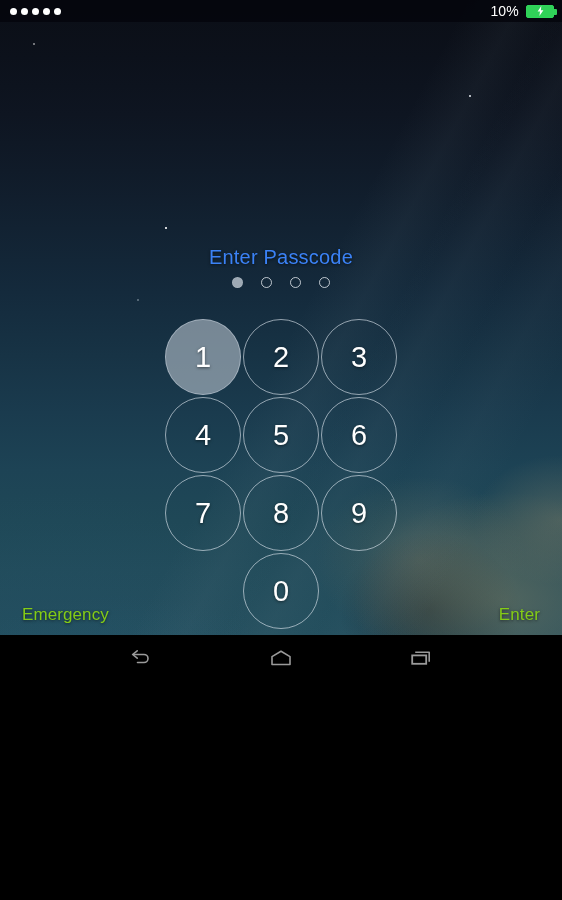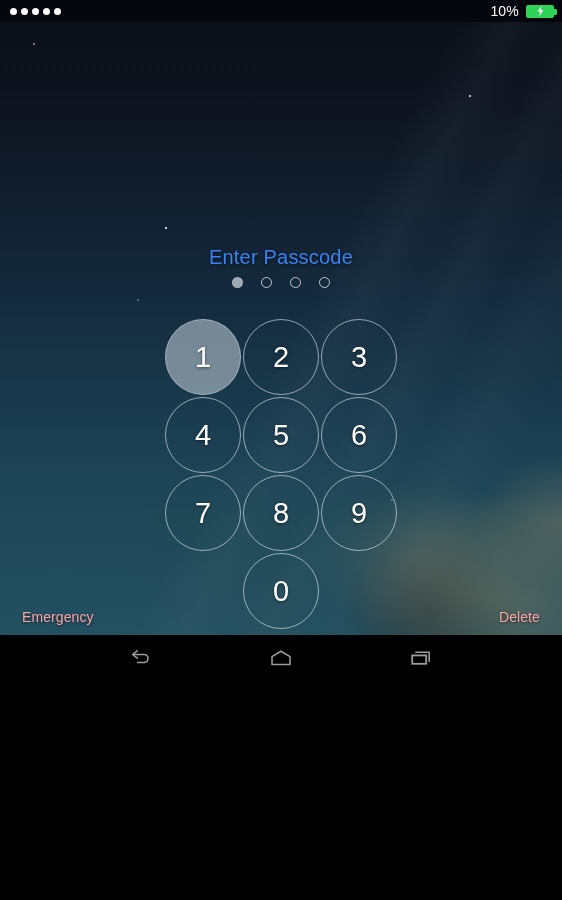--- a/index.html
+++ b/index.html
@@ -199,22 +199,22 @@
   .key.zero { grid-column:2; grid-row:4; }
 
   
   #bottom-actions {
     position:absolute; left:0; right:0; bottom:55px;
     display:flex; justify-content:space-between;
     padding:0 22px;
     z-index:20;
   }
   .action-label {
-    color:#fca5a5;
-    font-size:14px;
+    color:#84cc16;
+    font-size:17px;
     letter-spacing:.1px;
     text-shadow:0 1px 3px rgba(0,0,0,.55);
     text-align:center;
   }
 
   
   #nav-bar {
     position:absolute; left:0; right:0; bottom:0;
     height:45px;
     background:#000;
@@ -276,21 +276,21 @@
       <div class="key">7</div>
       <div class="key">8</div>
       <div class="key">9</div>
       <div class="key zero">0</div>
     </div>
 
   </div>
 
   <div id="bottom-actions">
     <span class="action-label">Emergency</span>
-    <span class="action-label">Delete</span>
+    <span class="action-label">Enter</span>
   </div>
 
   <div id="nav-bar">
 
     <div class="nav-btn">
       <span>
         <svg width="26" height="20" viewBox="0 0 26 20" aria-hidden="true">
           <path d="M5.5 6.5 H16 a4 4 0 0 1 0 8 H9.5" fill="none" stroke="#9a9a9a" stroke-width="1.6" stroke-linecap="round" stroke-linejoin="round"></path>
           <path d="M9.2 2.8 L4.6 6.5 L9.2 10.2" fill="none" stroke="#9a9a9a" stroke-width="1.6" stroke-linecap="round" stroke-linejoin="round"></path>
         </svg>

